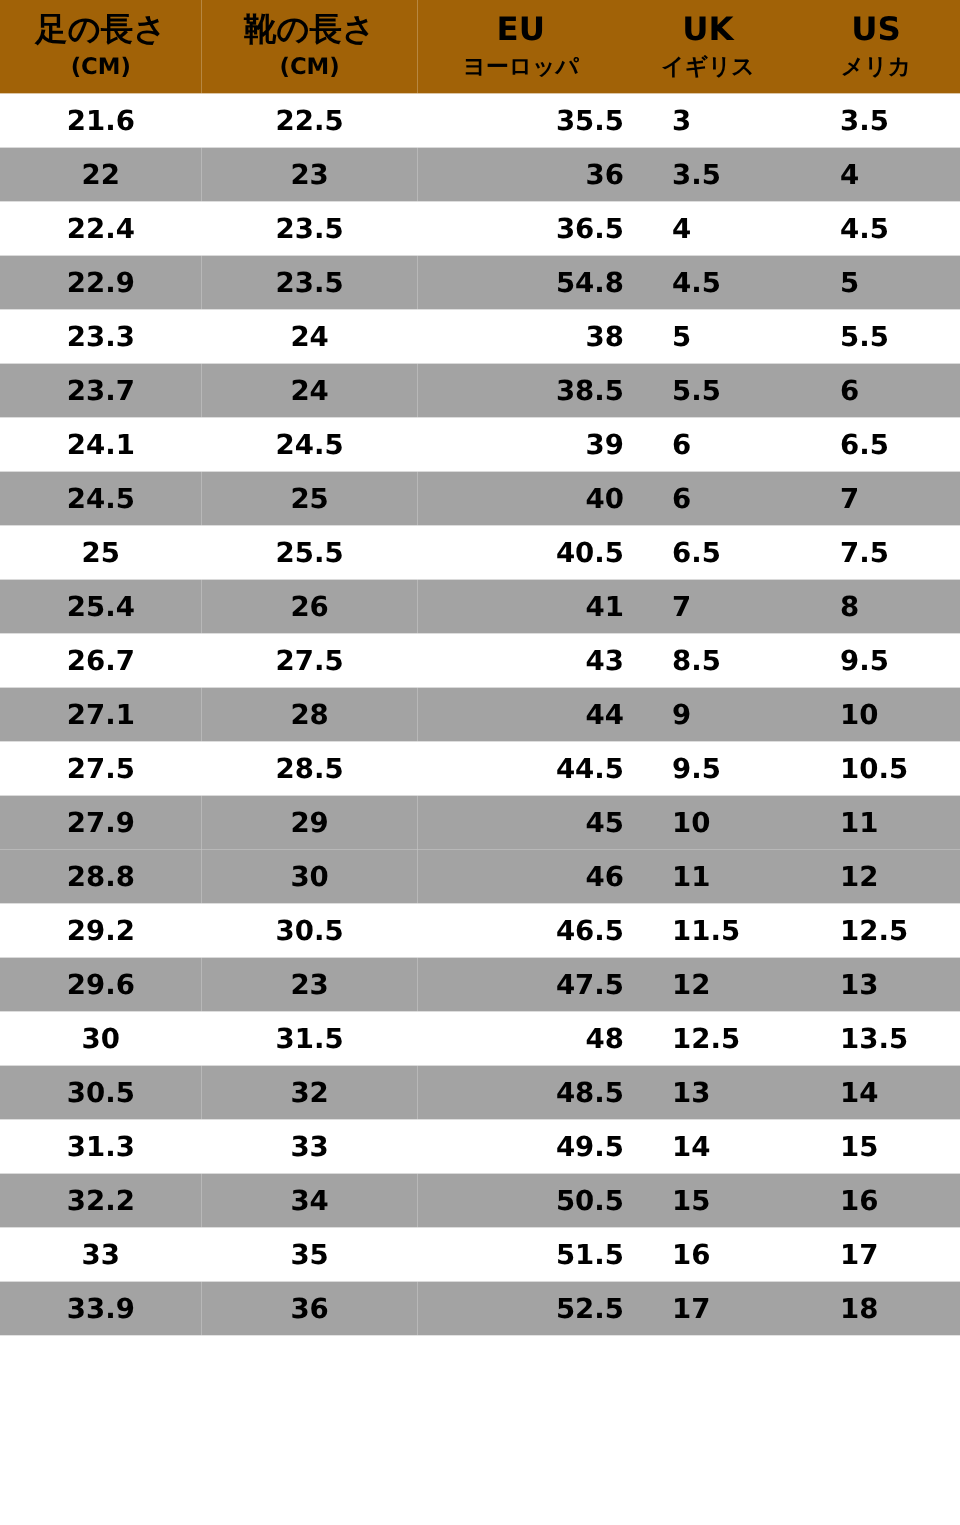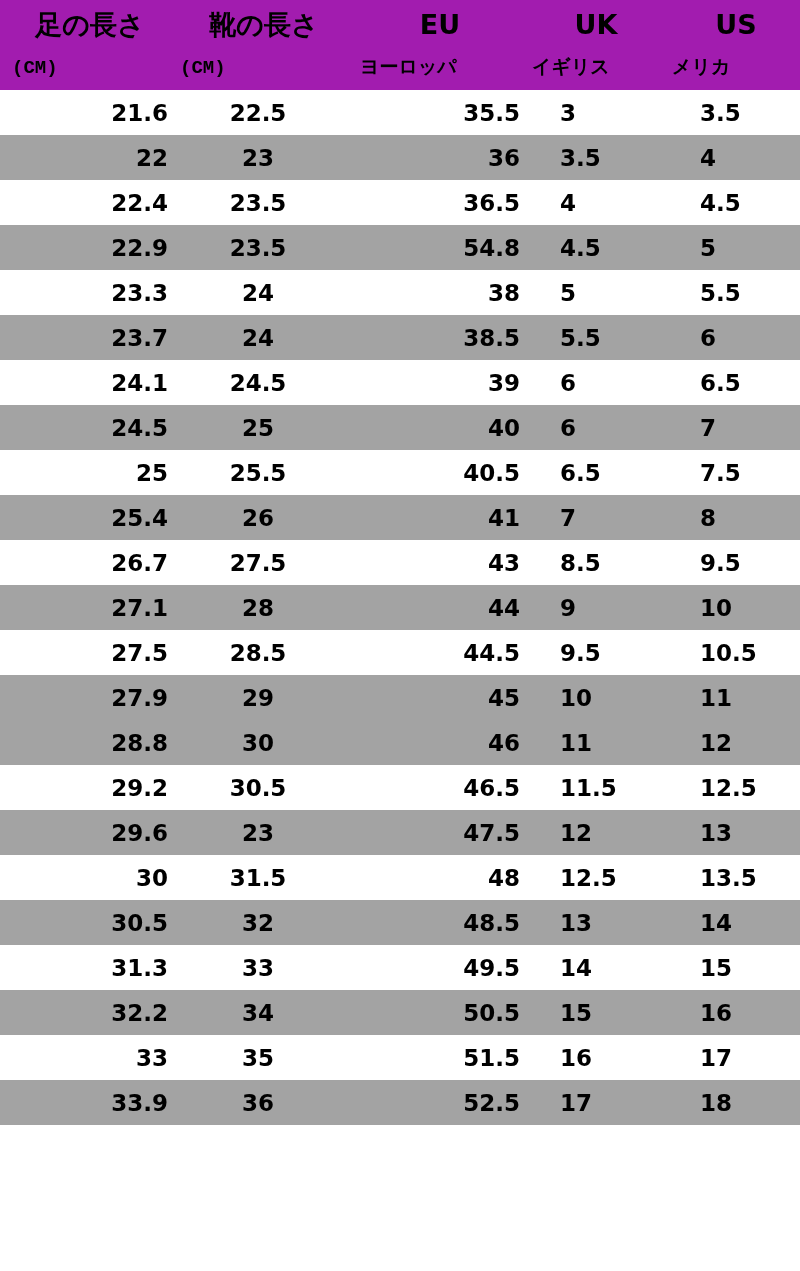--- a/index.html
+++ b/index.html
@@ -16,57 +16,56 @@
     border-collapse: collapse;
     table-layout: fixed;
   }
   table.size-table col.c0 { width: 168px; }
   table.size-table col.c1 { width: 180px; }
   table.size-table col.c2 { width: 172px; }
   table.size-table col.c3 { width: 140px; }
   table.size-table col.c4 { width: 140px; }
 
   thead th {
-    background: #a21caf;
+    background: #a16207;
     color: #000000;
-    padding: 8px 0 10px 12px;
+    padding: 8px 0 10px 0;
     border: none;
     vertical-align: middle;
   }
   thead th .h-main {
     display: block;
     font-size: 27px;
     font-weight: bold;
     line-height: 1.25;
     text-align: center;
   }
   thead th .h-sub {
     display: block;
     font-size: 19px;
     font-weight: bold;
     line-height: 1.3;
-    text-align: left;
-    margin-top: 14px;
-    font-family: Liberation Mono, monospace;
+    text-align: center;
+    margin-top: 2px;
   }
 
   tbody tr.even { background: #ffffff; }
   tbody tr.odd  { background: #a3a3a3; }
 
   tbody td {
     height: 45px;
     font-size: 23px;
     font-weight: bold;
     color: #000000;
     border: none;
     padding: 0;
     vertical-align: middle;
   }
   
-  tbody td.col0 { text-align: right; }
+  tbody td.col0 { text-align: center; }
   tbody td.col1 { text-align: center; }
   tbody td.col2 { text-align: right; }
   tbody td.col3 { text-align: left; padding-left: 40px; }
   tbody td.col4 { text-align: left; padding-left: 40px; }
 </style>
 </head>
 <body>
 
 <table class="size-table">
   <colgroup>

